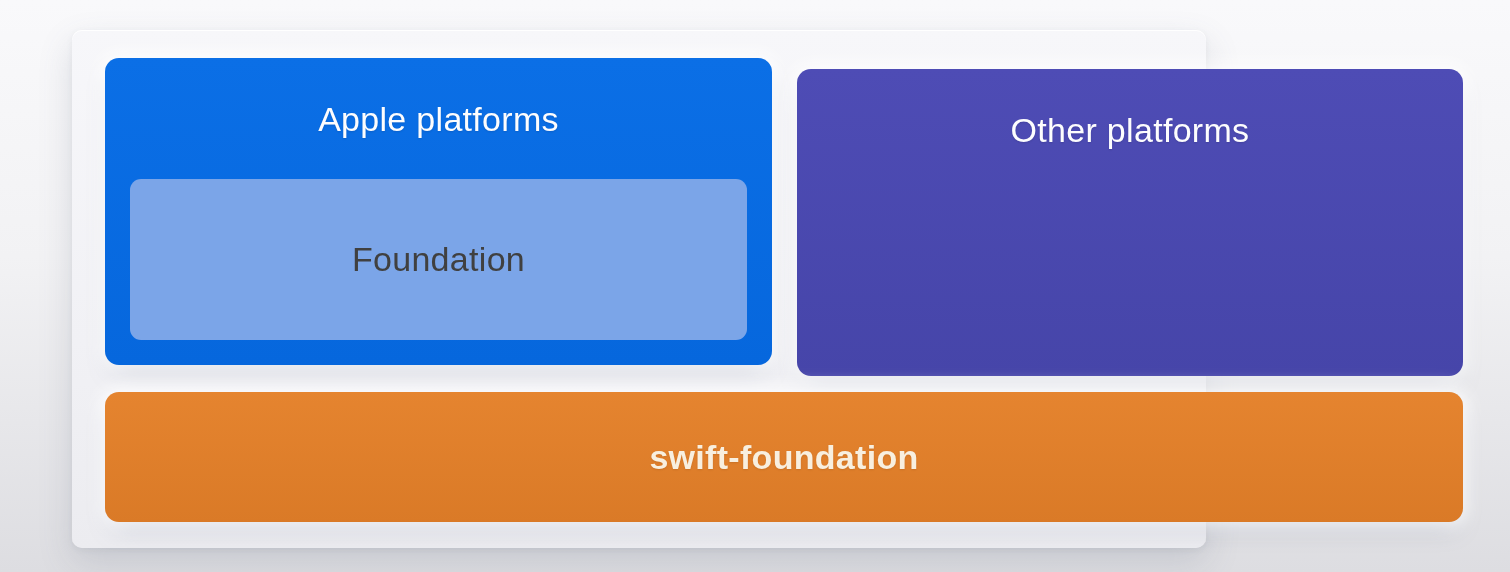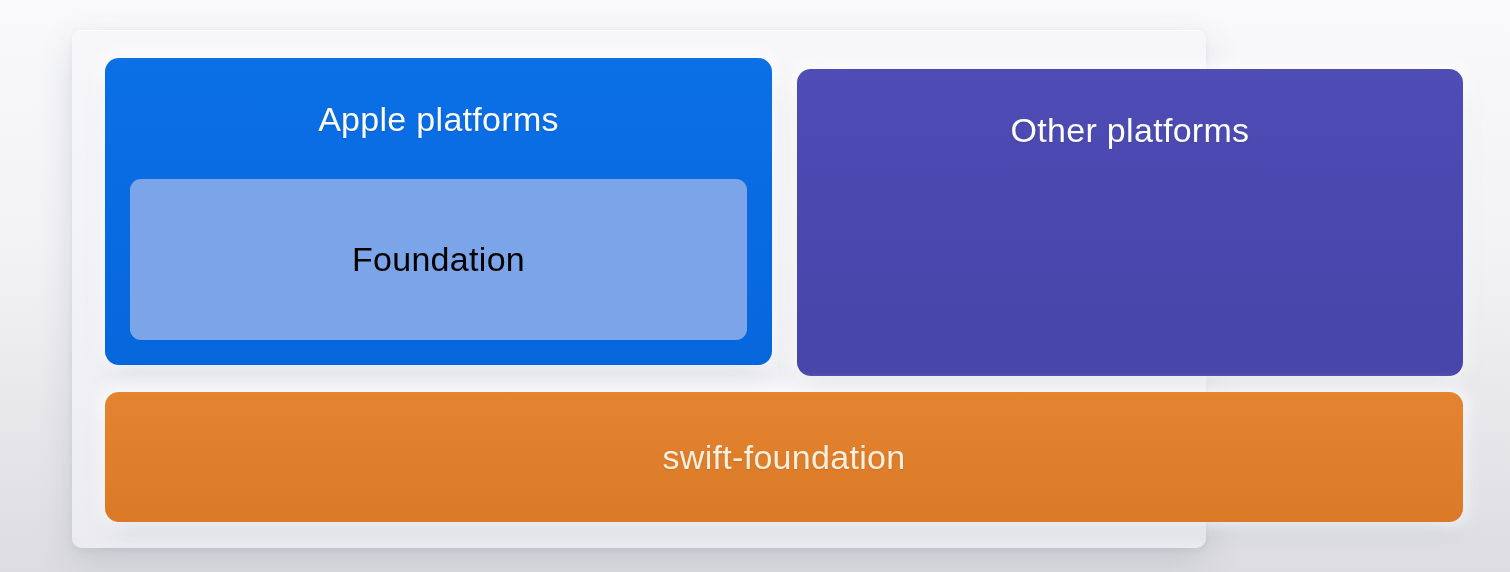--- a/index.html
+++ b/index.html
@@ -78,38 +78,38 @@
     border-radius: 11px;
     display: flex;
     align-items: center;
     justify-content: center;
     font-size: 34px;
     font-weight: 500;
     letter-spacing: 0.3px;
   }
   .nested-apple {
     background: #7ba5e8;
-    color: #000000;
+    color: #404040;
   }
   .nested-other {
     background: #9792d1;
     color: #2b2483;
   }
 
   .base {
     left: 33px;
     top: 362px;
     width: 1358px;
     height: 130px;
     background: linear-gradient(180deg, #e5842f 0%, #da7a27 100%);
     display: flex;
     align-items: center;
     justify-content: center;
     font-size: 34px;
-    font-weight: 400;
+    font-weight: 700;
     letter-spacing: 0.3px;
     color: #f8efdf;
     text-shadow: 0 1px 2px rgba(90, 40, 0, 0.15);
   }
 </style>
 </head>
 <body>
 
 <div class="panel">
 

